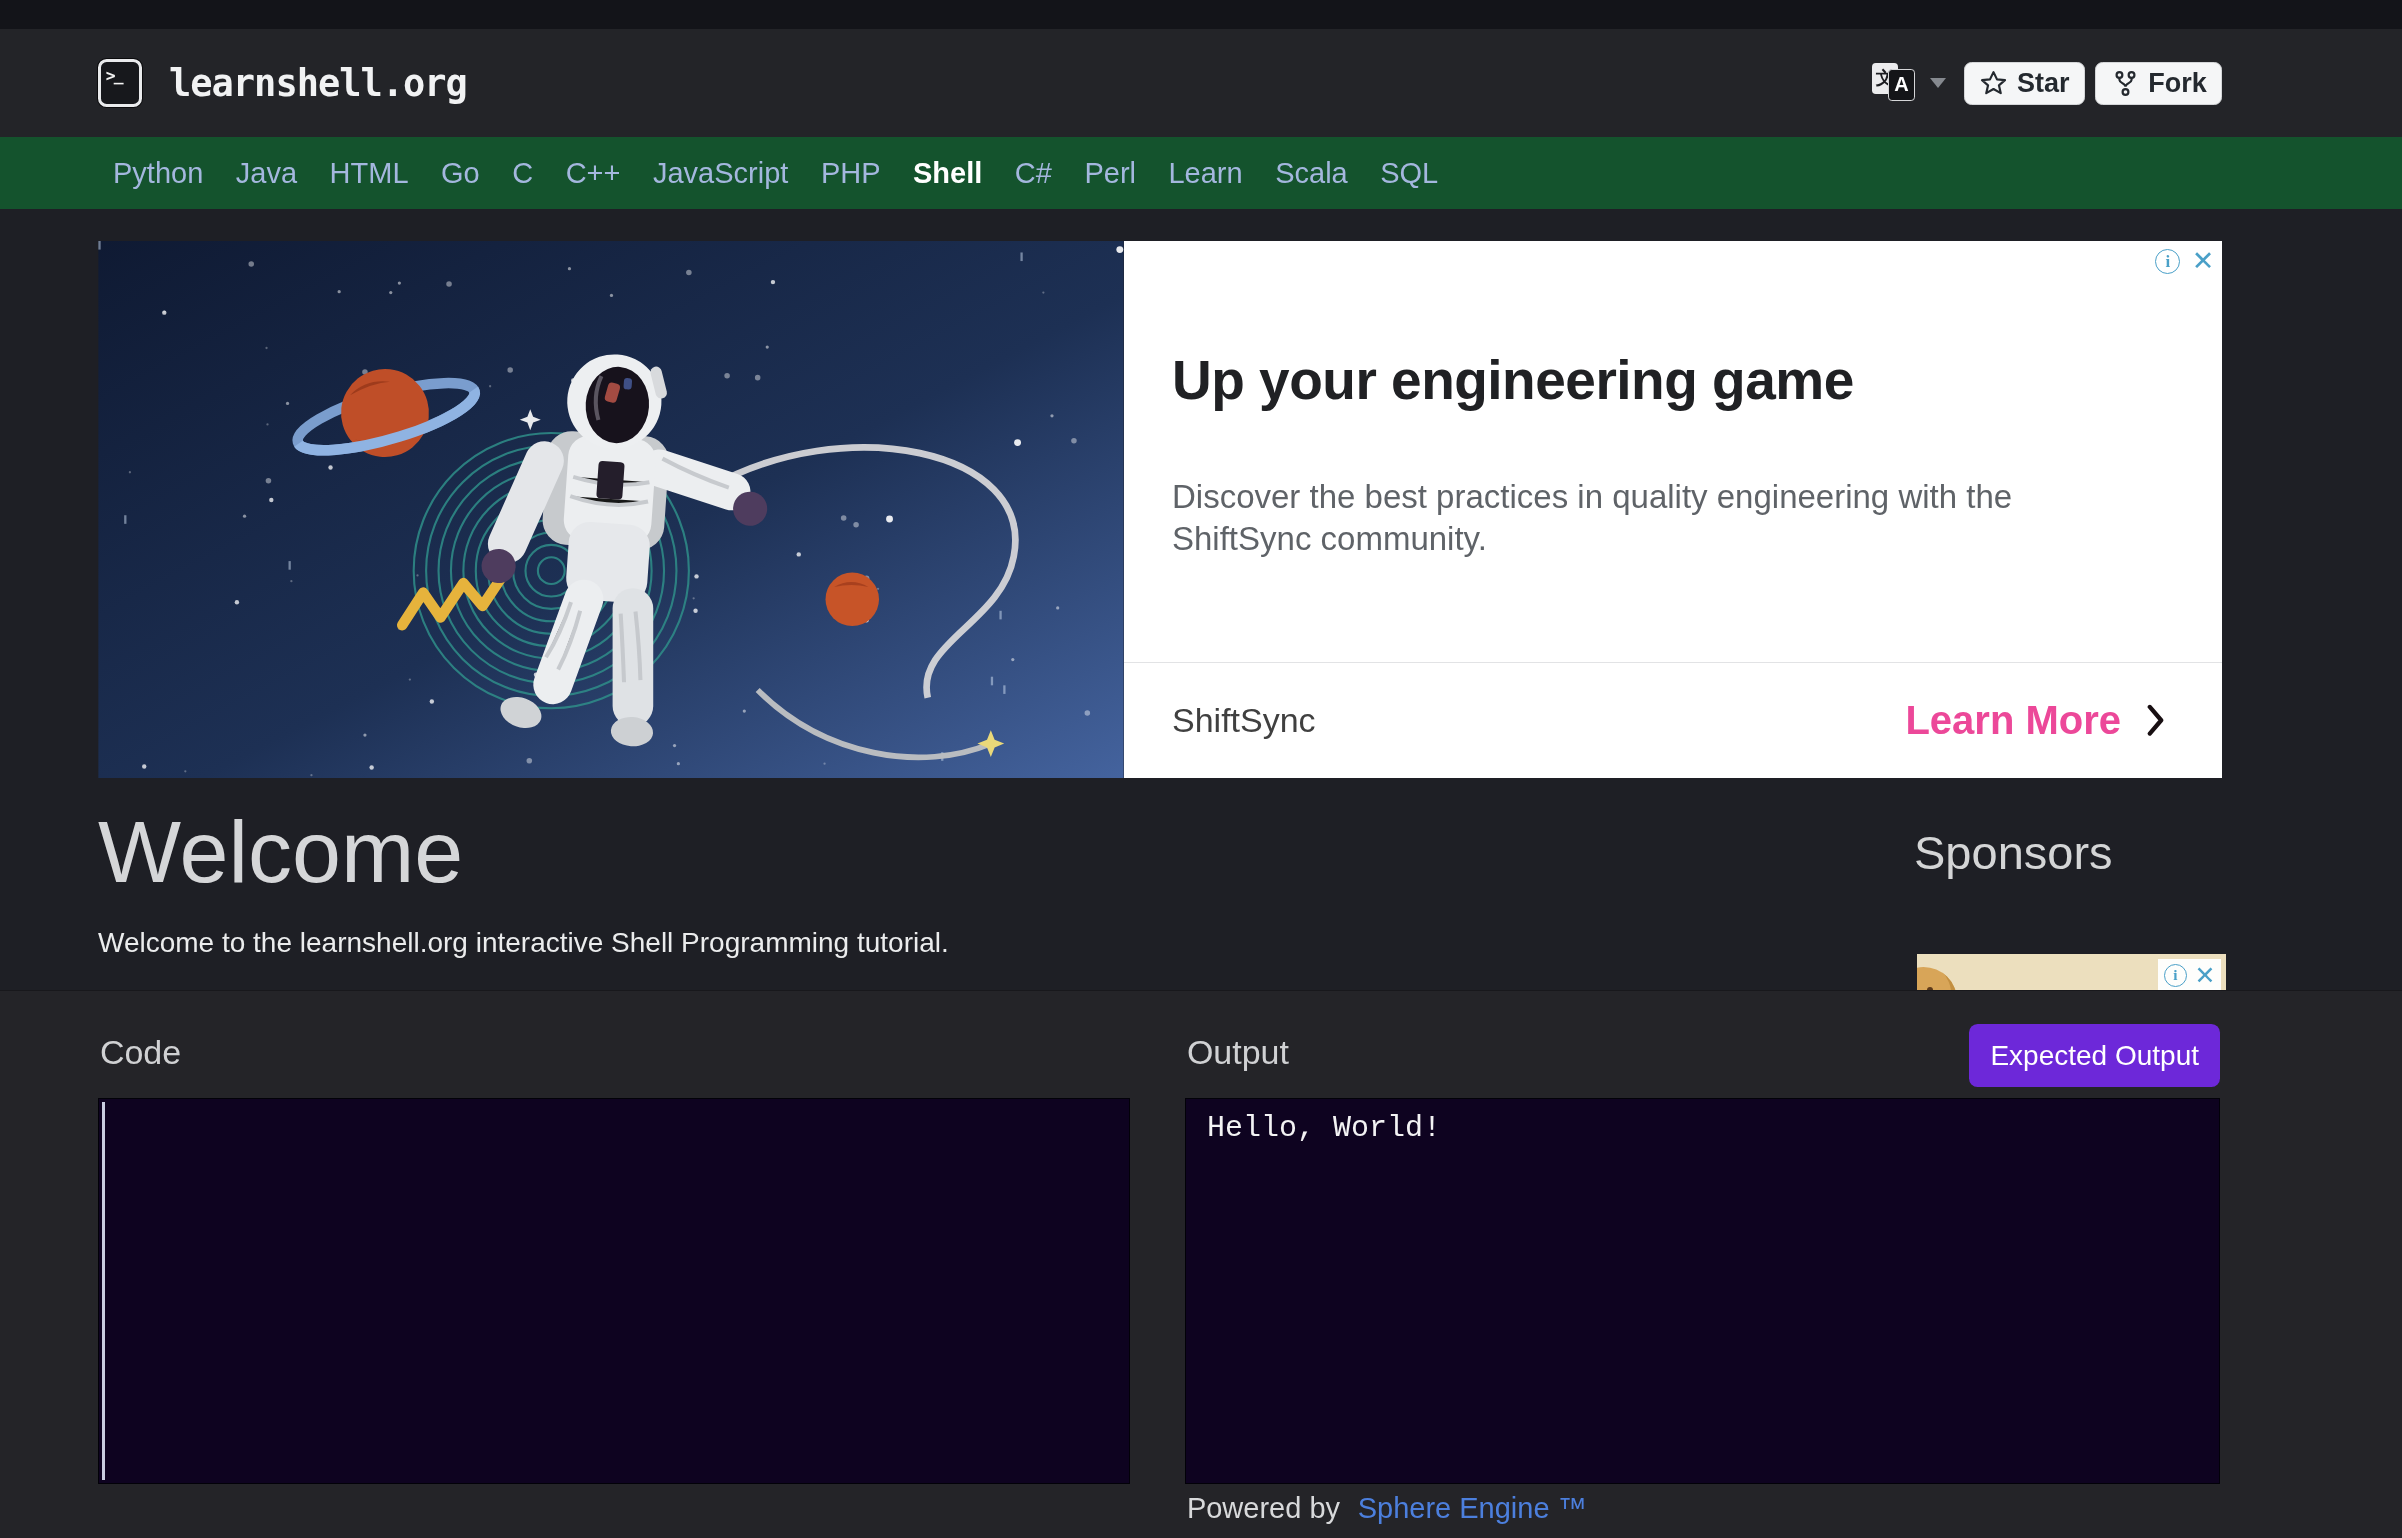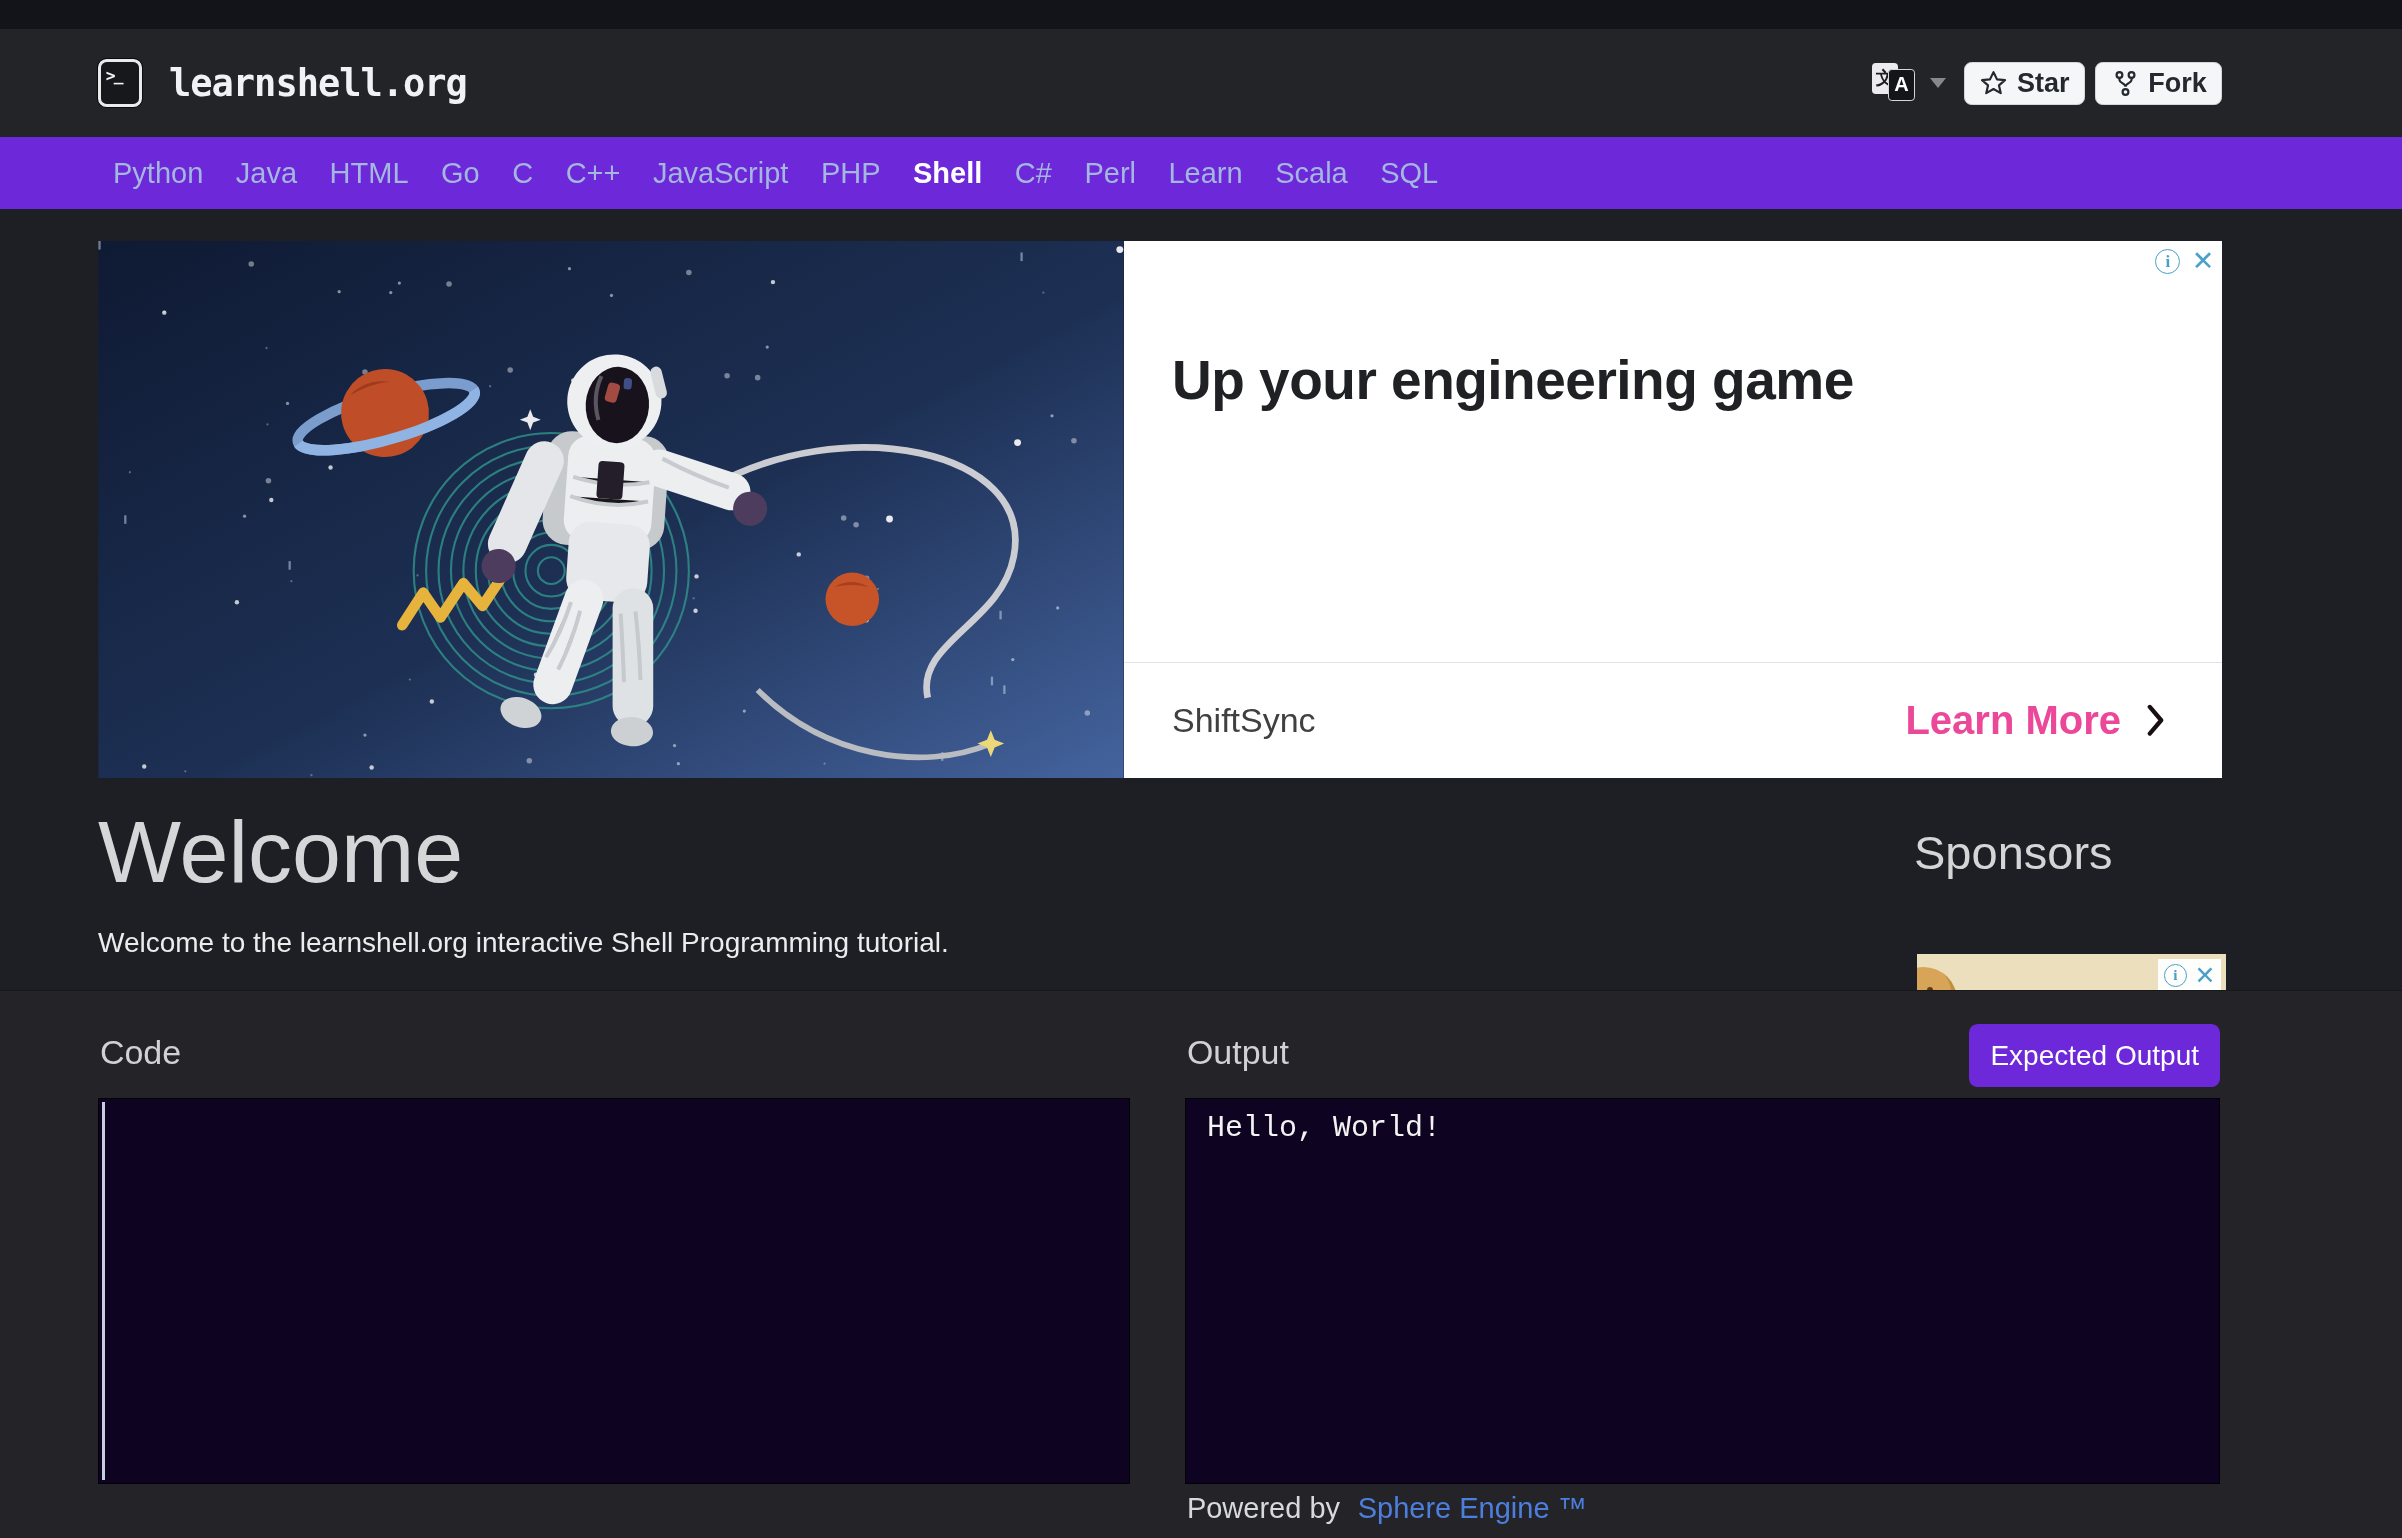--- a/index.html
+++ b/index.html
@@ -34,21 +34,21 @@
   .translate-icon .front { position:absolute; left:16.3px; top:7.6px; width:27px; height:32.5px; background:#141518;
                            border:1.9px solid #d6d7d9; border-radius:3.8px; color:#ffffff; font-size:20px; font-weight:bold;
                            display:flex; align-items:center; justify-content:center; }
   .gh-btn { height:43px; background:#f5f6f7; border:1px solid #d4d6d8; border-radius:7.6px;
             display:flex; align-items:center; gap:8.6px; padding:0 14.3px; font-size:27px; font-weight:700;
             color:#24292f; cursor:pointer; }
   .gh-btn + .gh-btn { margin-left:-7.6px; }
   .gh-btn svg { display:block; }
 
   
-  #langbar { position:absolute; left:0; top:137px; width:2402px; height:72px; background:#6d28d9;
+  #langbar { position:absolute; left:0; top:137px; width:2402px; height:72px; background:#14532d;
              display:flex; align-items:center; padding-left:113px; gap:32.5px; }
   .lang-link { font-size:29px; color:#a4b7de; text-decoration:none; cursor:pointer; }
   .lang-link.active { color:#ffffff; font-weight:700; }
 
   
   #content { position:absolute; left:0; top:208px; width:2402px; height:782px; overflow:hidden; }
 
   #ad-banner { position:absolute; left:98px; top:32.5px; width:2124px; height:537px; display:flex; cursor:pointer; }
   #ad-image { width:1026px; height:537px; flex:none; }
   #ad-right { flex:1; background:#ffffff; position:relative; }
@@ -310,20 +310,21 @@
         <rect x="40" y="-44" width="14" height="40" rx="7" fill="#d8dadd" transform="rotate(-18 40 -44)"></rect>
       </g>
     </svg>
 
     <div id="ad-right">
       <div class="ad-chip-icons">
         <span class="adinfo-icon">i</span>
         <span class="adclose-icon">✕</span>
       </div>
       <h2 id="ad-headline">Up your engineering game</h2>
+      <p id="ad-desc">Discover the best practices in quality engineering with the ShiftSync community.</p>
       <div id="ad-footer">
         <span id="ad-brand">ShiftSync</span>
         <span id="ad-cta">
           <span>Learn More</span>
           <svg width="19" height="32.5" viewBox="0 0 20 34">
             <polyline points="4,3 16,17 4,31" fill="none" stroke="#180f12" stroke-width="4.5" stroke-linecap="round" stroke-linejoin="round"></polyline>
           </svg>
         </span>
       </div>
     </div>

